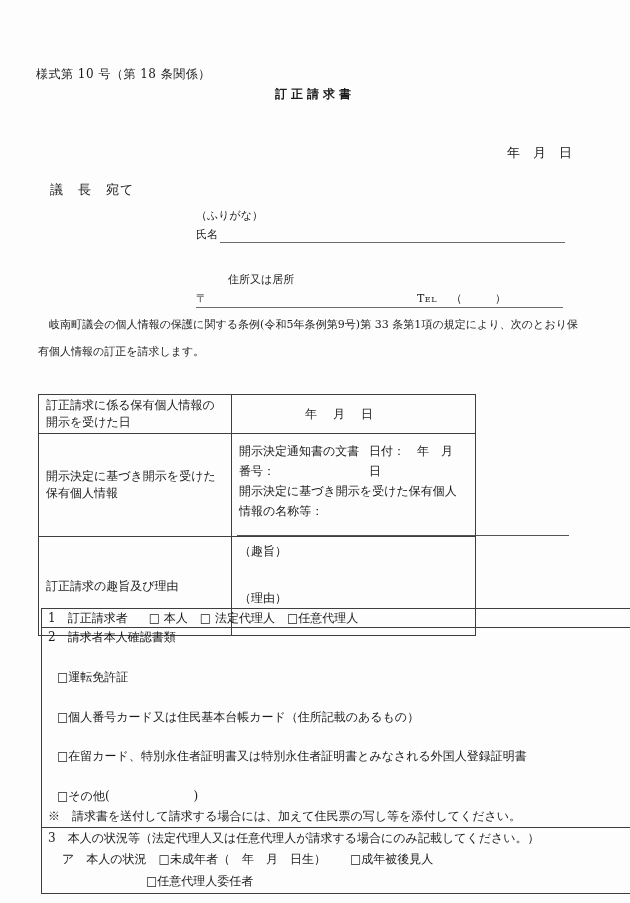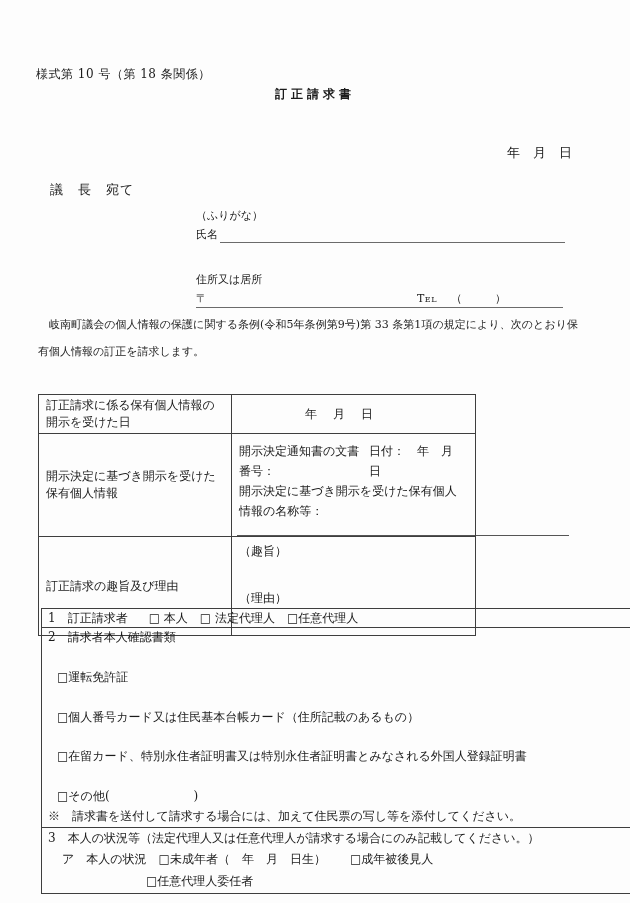--- a/index.html
+++ b/index.html
@@ -16,21 +16,21 @@
   .form-number{left:36px;top:66px;font-size:12px;letter-spacing:0.5px;}
   .doc-title{left:0;top:86px;width:100%;text-align:center;font-size:12px;font-weight:600;letter-spacing:4px;}
   .date-line{right:58px;top:144px;font-size:13px;}
   .addressee{left:50px;top:156px;font-size:13px;letter-spacing:1px;margin-top:25px;}
 
   
   .identity{left:196px;top:208px;width:369px;font-size:11px;}
   .furigana{line-height:16px;}
   .name-row{display:flex;align-items:flex-end;margin-top:1px;height:18px;line-height:16px;}
   .name-row .fill{flex:1;border-bottom:1px solid #6b6b6b;height:17px;margin-left:2px;}
-  .addr-label{margin-top:29px;line-height:16px;}
+  .addr-label{margin-top:29px;line-height:16px;margin-left:32px;}
   .postal-row{display:flex;align-items:flex-end;margin-top:1px;height:18px;line-height:16px;border-bottom:1px solid #6b6b6b;width:367px;}
   .tel{font-variant:small-caps;margin-left:210px;letter-spacing:0.5px;}
   .tel-parens{margin-left:14px;}
 
   .declaration{left:38px;top:311px;width:540px;font-size:11px;line-height:27px;text-align:justify;}
 
   
   table{border-collapse:collapse;table-layout:fixed;}
   td{border:1px solid #3e3e3e;font-size:12px;padding:0;}
   .tbl1{left:38px;top:394px;width:438px;}

